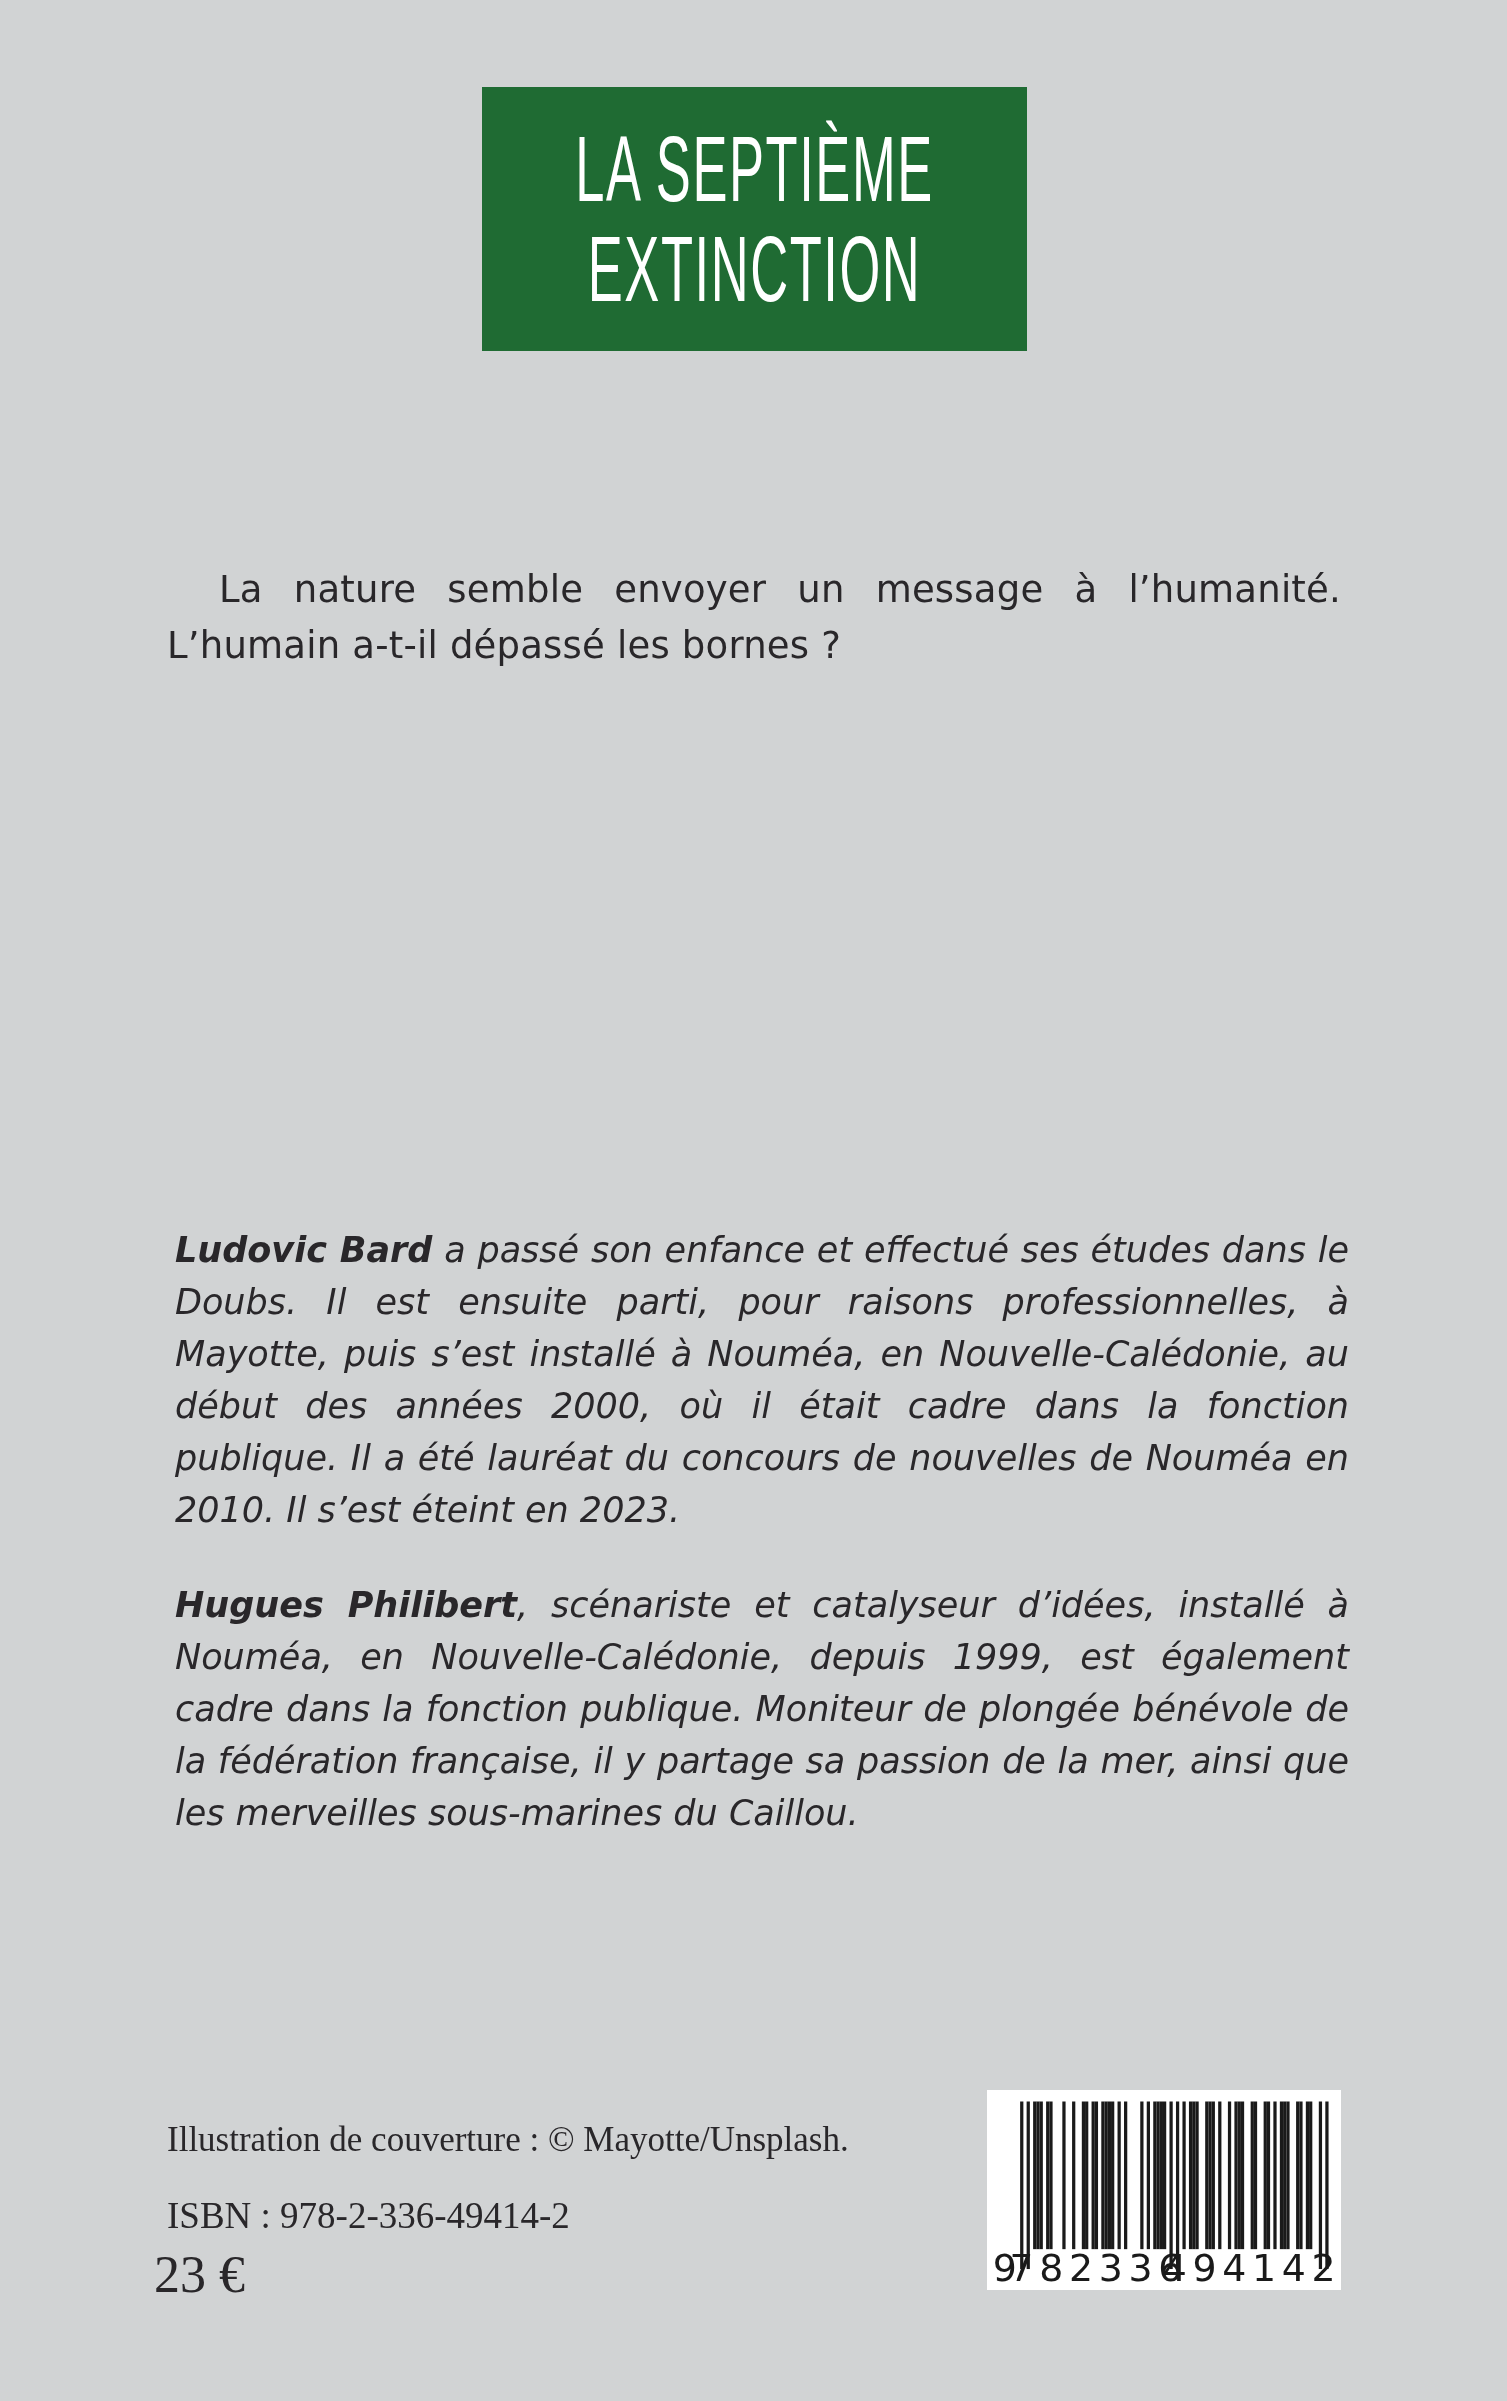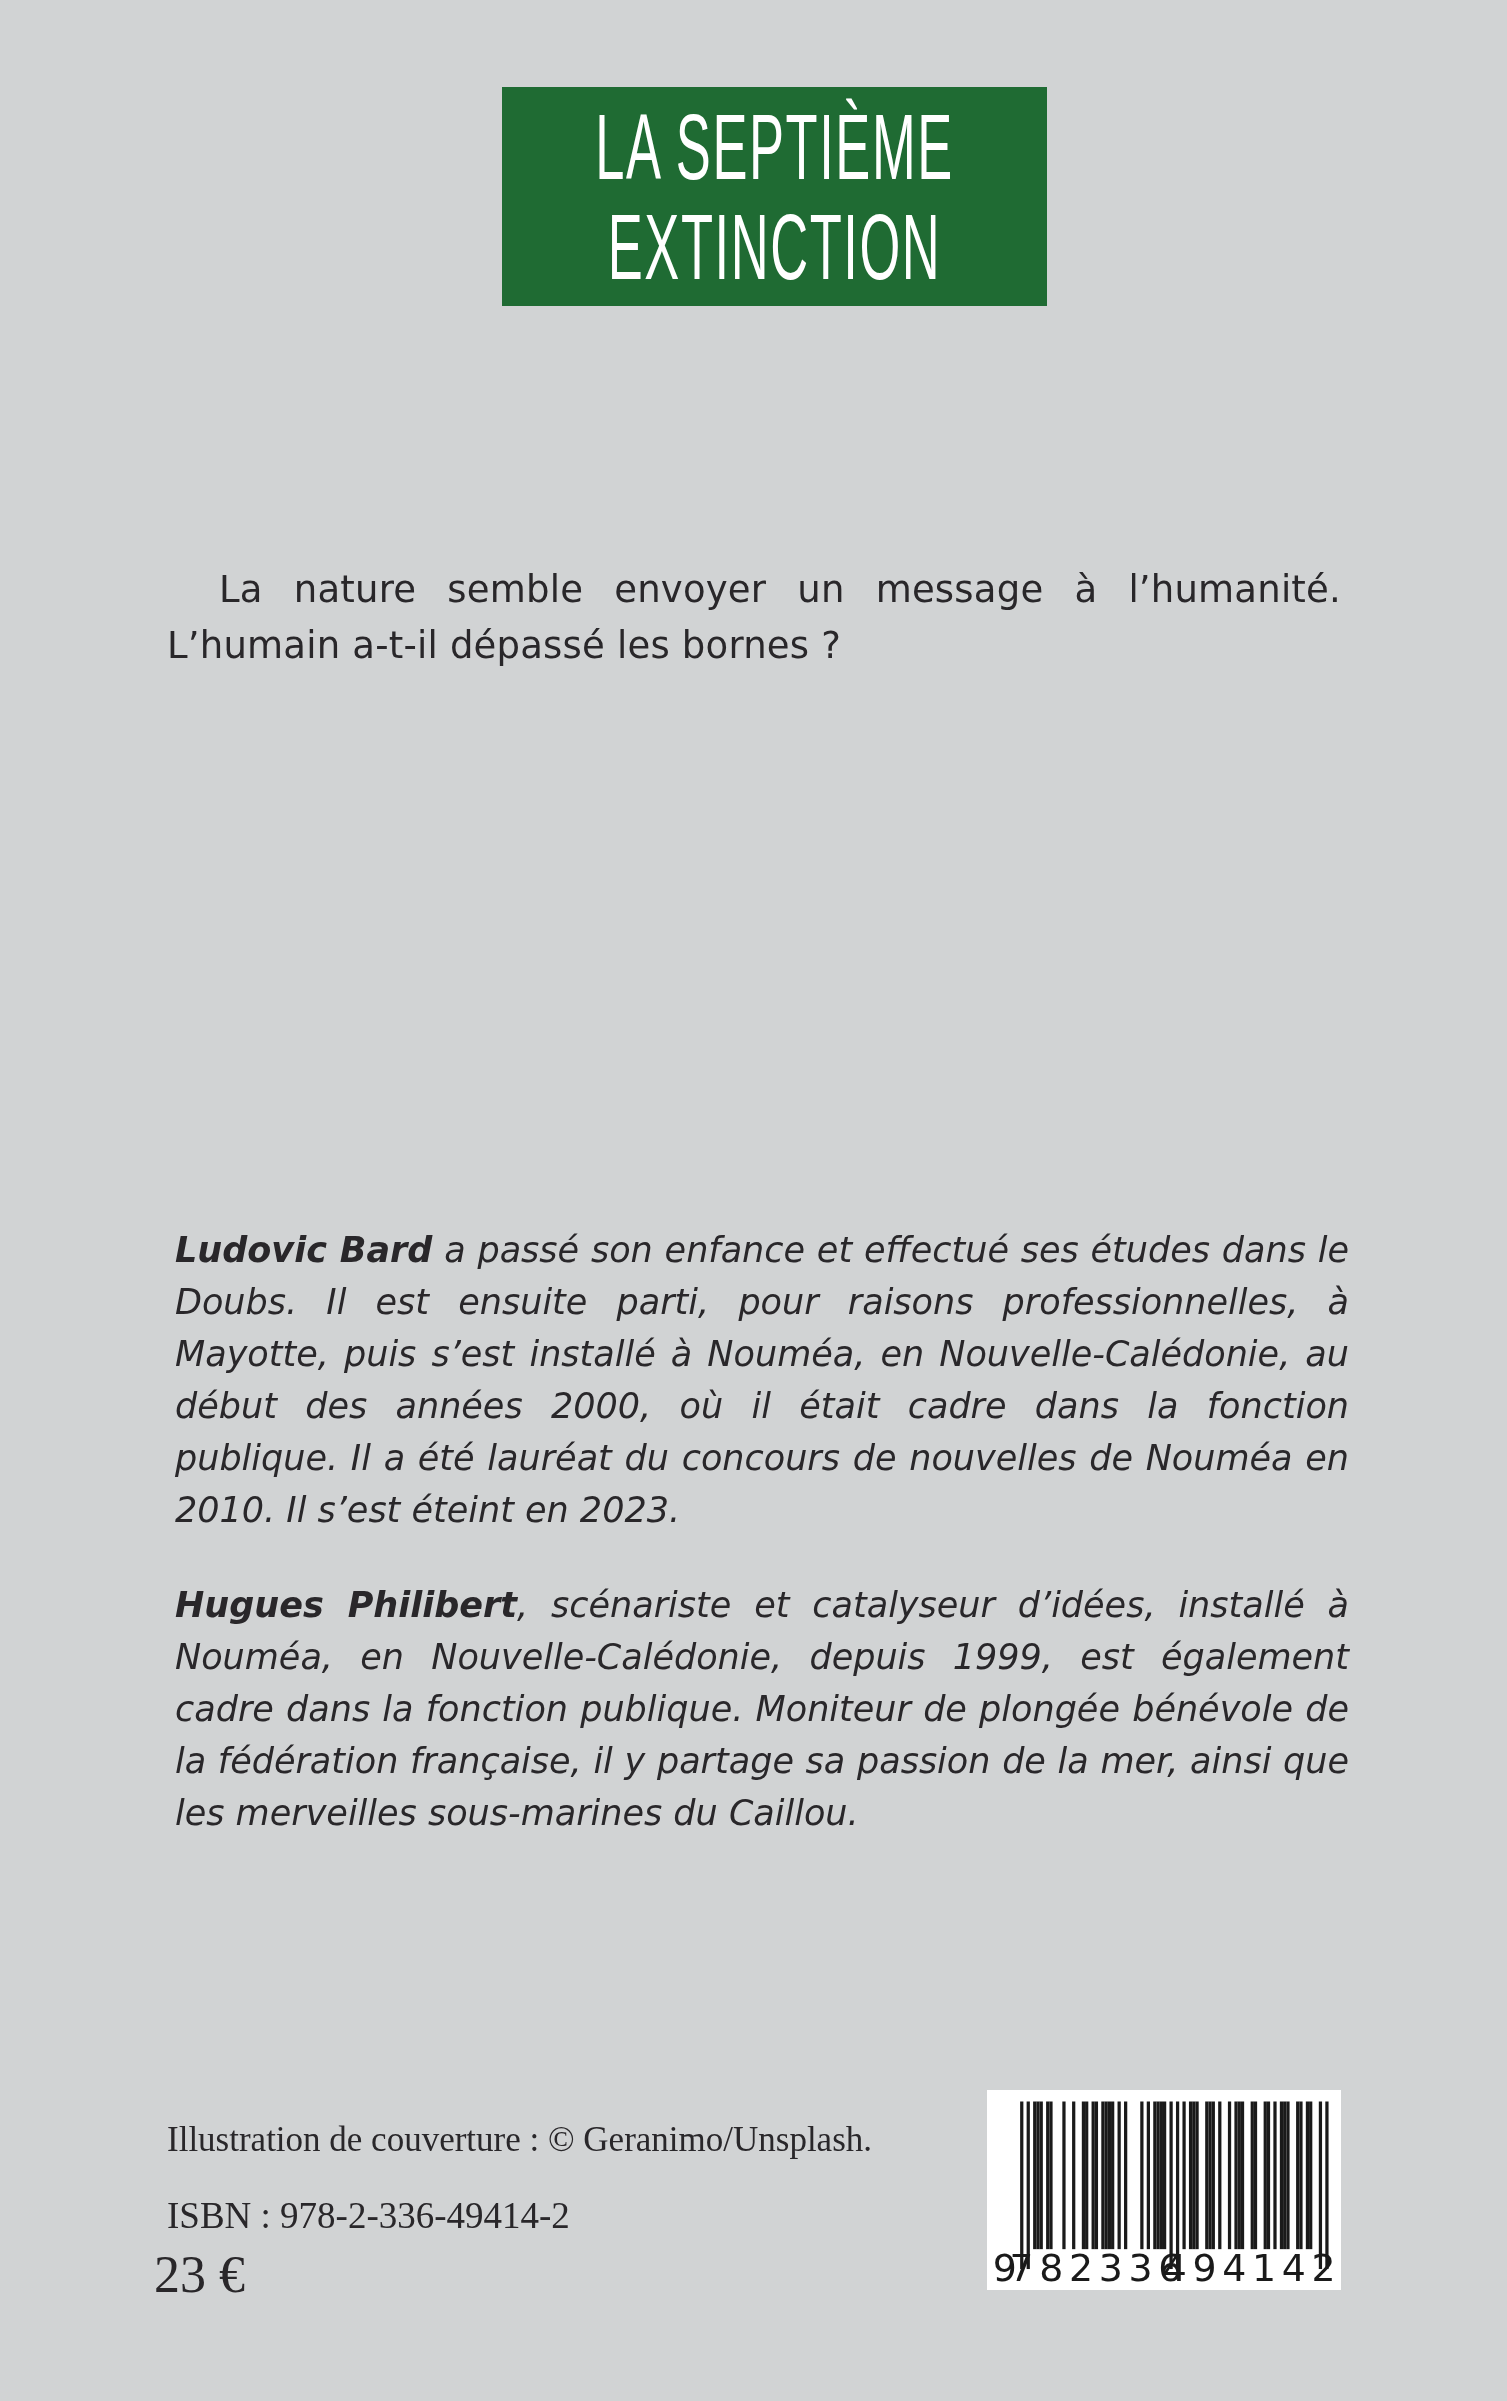--- a/index.html
+++ b/index.html
@@ -9,23 +9,23 @@
     background:#d1d3d4;
     overflow:hidden;
     font-family:"DejaVu Sans", sans-serif;
     color:#29272a;
   }
 
   
   .title-box{
     position:absolute;
     left:482px;top:87px;
-    width:545px;height:219px;
+    width:545px;height:264px;
     background:#1f6b33;
-    display:flex;align-items:center;justify-content:center;margin-left:20px;
+    display:flex;align-items:center;justify-content:center;
   }
   .title-inner{
     transform:scaleX(0.57);
     transform-origin:center center;
     text-align:center;
     color:#ffffff;
     font-family:"Liberation Sans", sans-serif;
     font-size:92px;
     line-height:100px;
     font-weight:400;
@@ -91,21 +91,21 @@
 
 
   <div id="bio-1" class="copy bio">
     <p style="margin:0"><span class="author-name">Ludovic Bard</span><span> a passé son enfance et effectué ses études dans le Doubs. Il est ensuite parti, pour raisons professionnelles, à Mayotte, puis s’est installé à Nouméa, en Nouvelle-Calédonie, au début des années 2000, où il était cadre dans la fonction publique. Il a été lauréat du concours de nouvelles de Nouméa en 2010. Il s’est éteint en 2023.</span></p>
   </div>
 
   <div id="bio-2" class="copy bio">
     <p style="margin:0"><span class="author-name">Hugues Philibert</span><span>, scénariste et catalyseur d’idées, installé à Nouméa, en Nouvelle-Calédonie, depuis 1999, est également cadre dans la fonction publique. Moniteur de plongée bénévole de la fédération française, il y partage sa passion de la mer, ainsi que les merveilles sous-marines du Caillou.</span></p>
   </div>
 
-  <div id="credit" class="serif">Illustration de couverture : © Geranimo/Unsplash.</div>
+  <div id="credit" class="serif">Illustration de couverture : © Mayotte/Unsplash.</div>
   <div id="isbn" class="serif">ISBN : 978-2-336-49414-2</div>
   <div id="price" class="serif">23 €</div>
 
   <div id="barcode-box">
     <svg id="ean-svg" width="354" height="200" viewBox="0 0 374 211" xmlns="http://www.w3.org/2000/svg">
         <rect x="35.00" y="12" width="3.43" height="177" fill="#1a1a1a"></rect>
         <rect x="41.86" y="12" width="3.43" height="177" fill="#1a1a1a"></rect>
         <rect x="48.72" y="12" width="3.43" height="156" fill="#1a1a1a"></rect>
         <rect x="52.15" y="12" width="3.43" height="156" fill="#1a1a1a"></rect>
         <rect x="55.58" y="12" width="3.43" height="156" fill="#1a1a1a"></rect>

